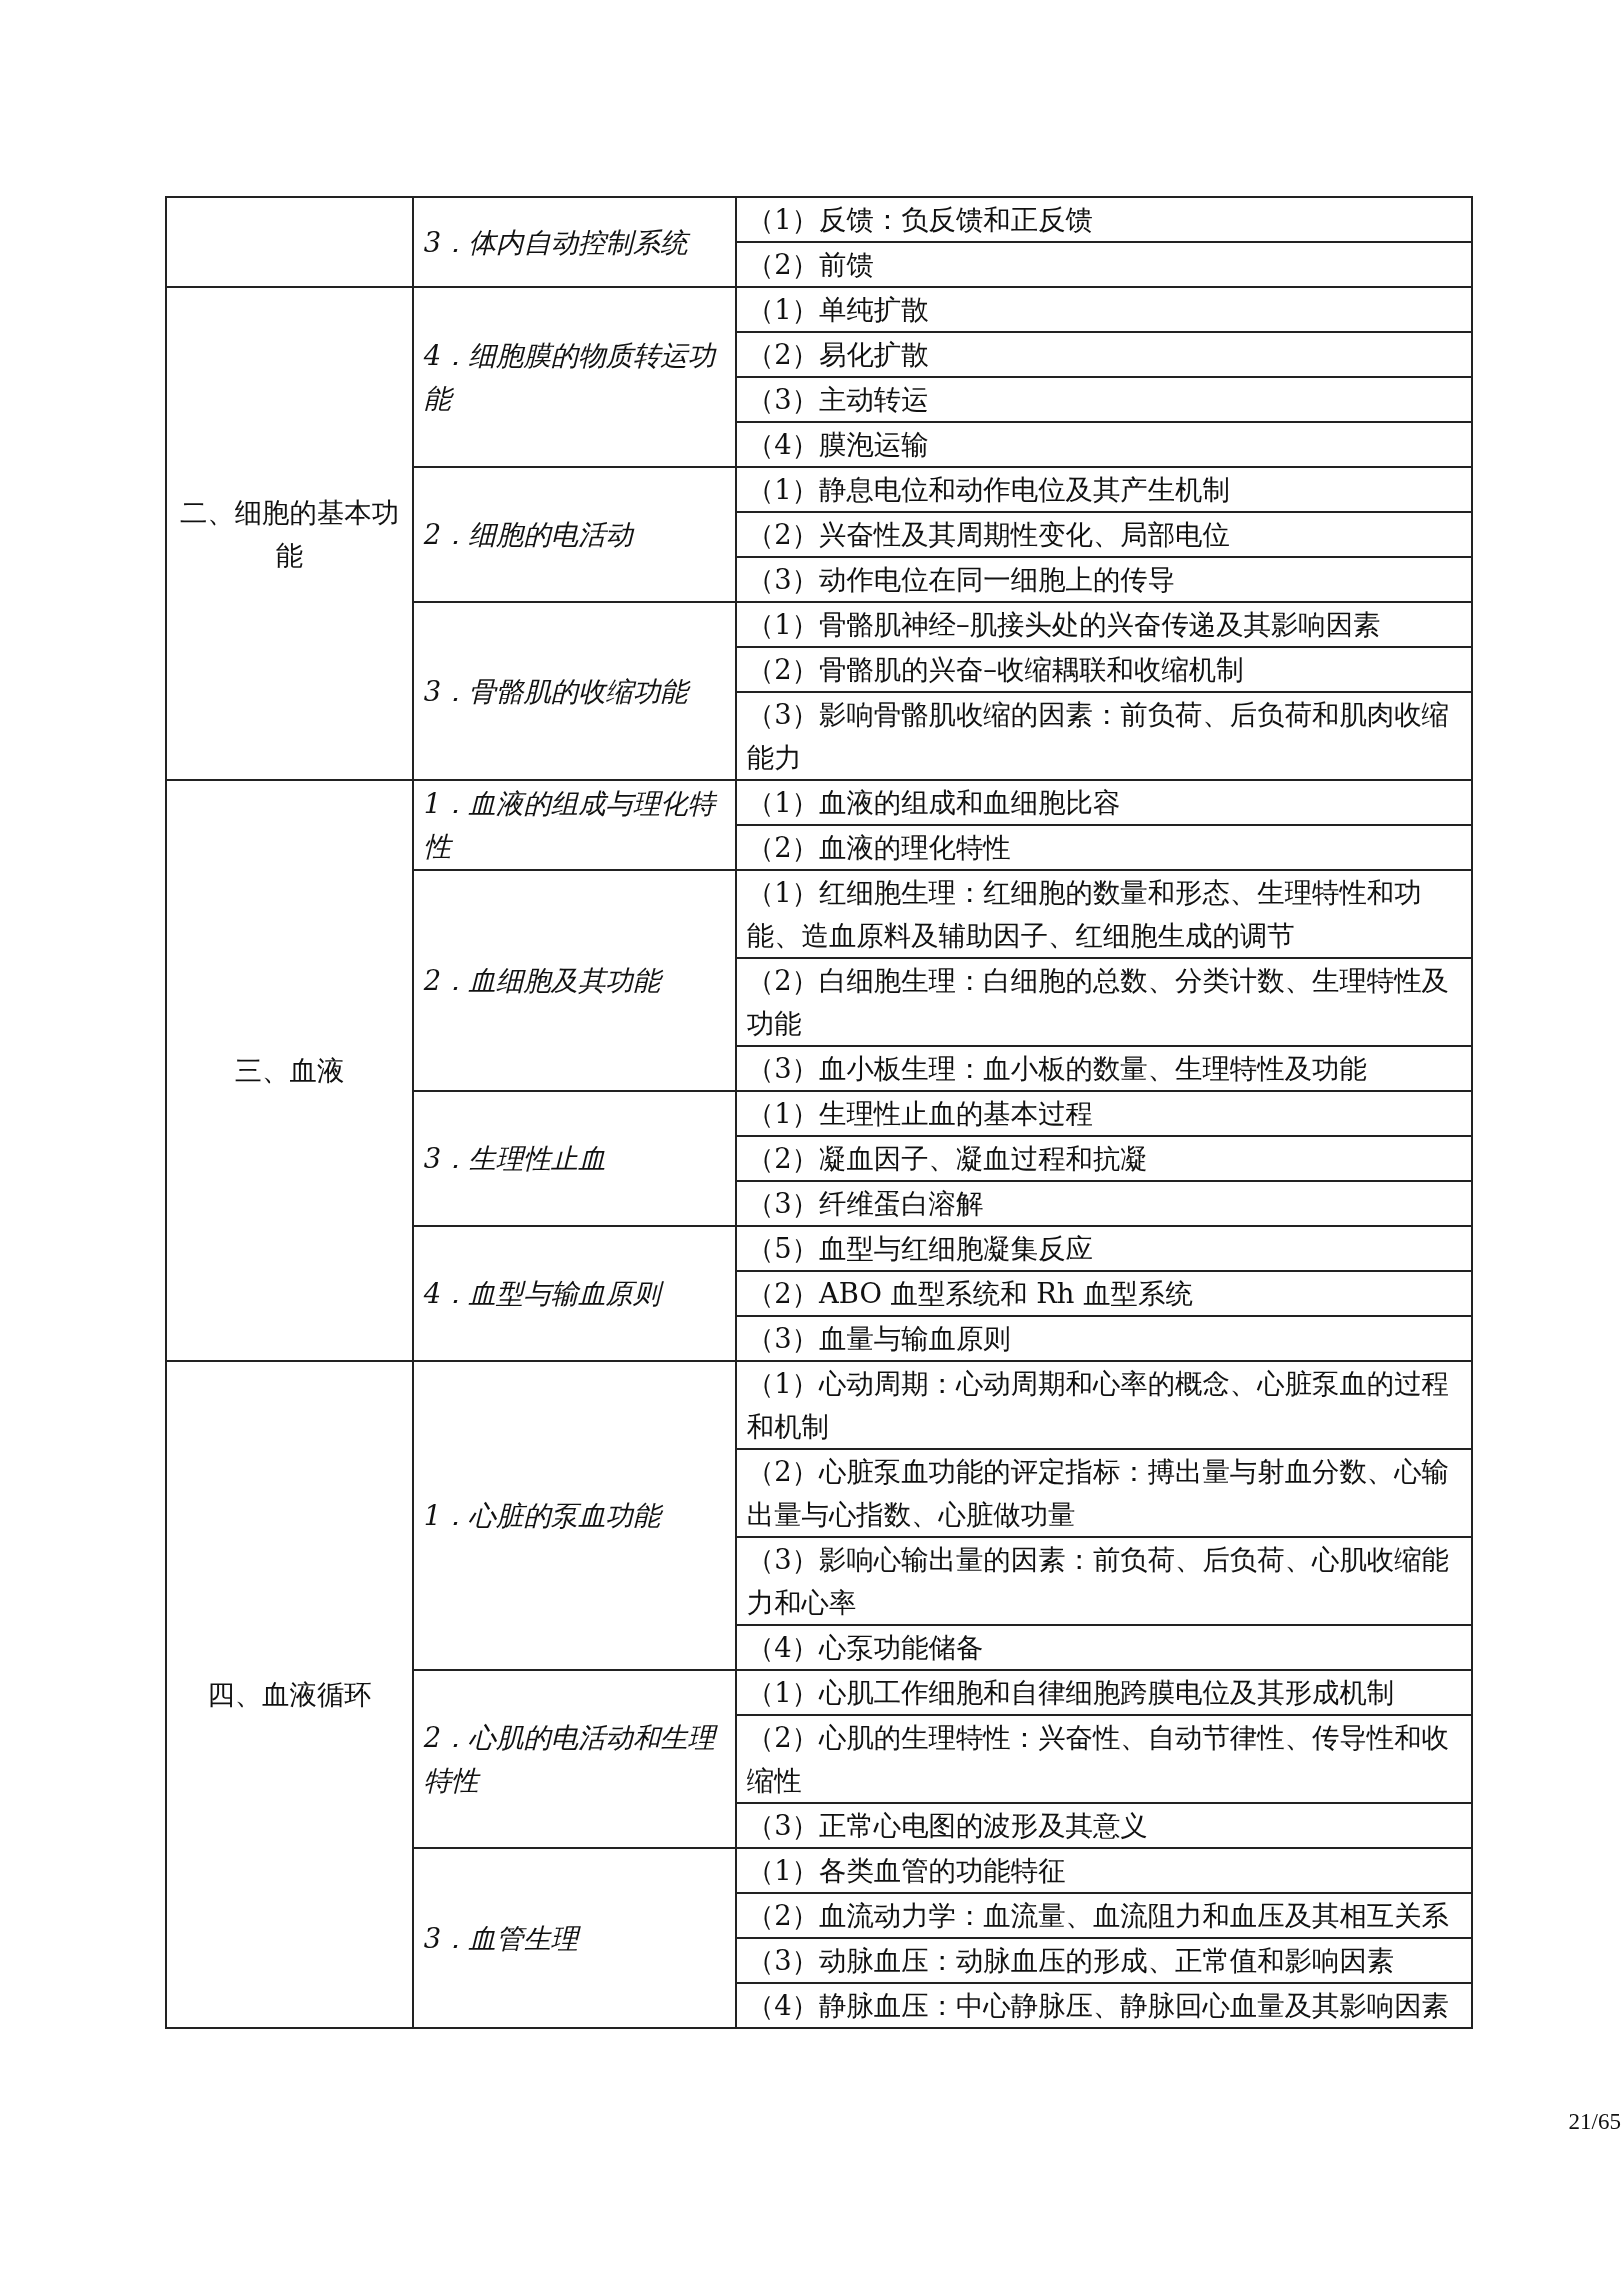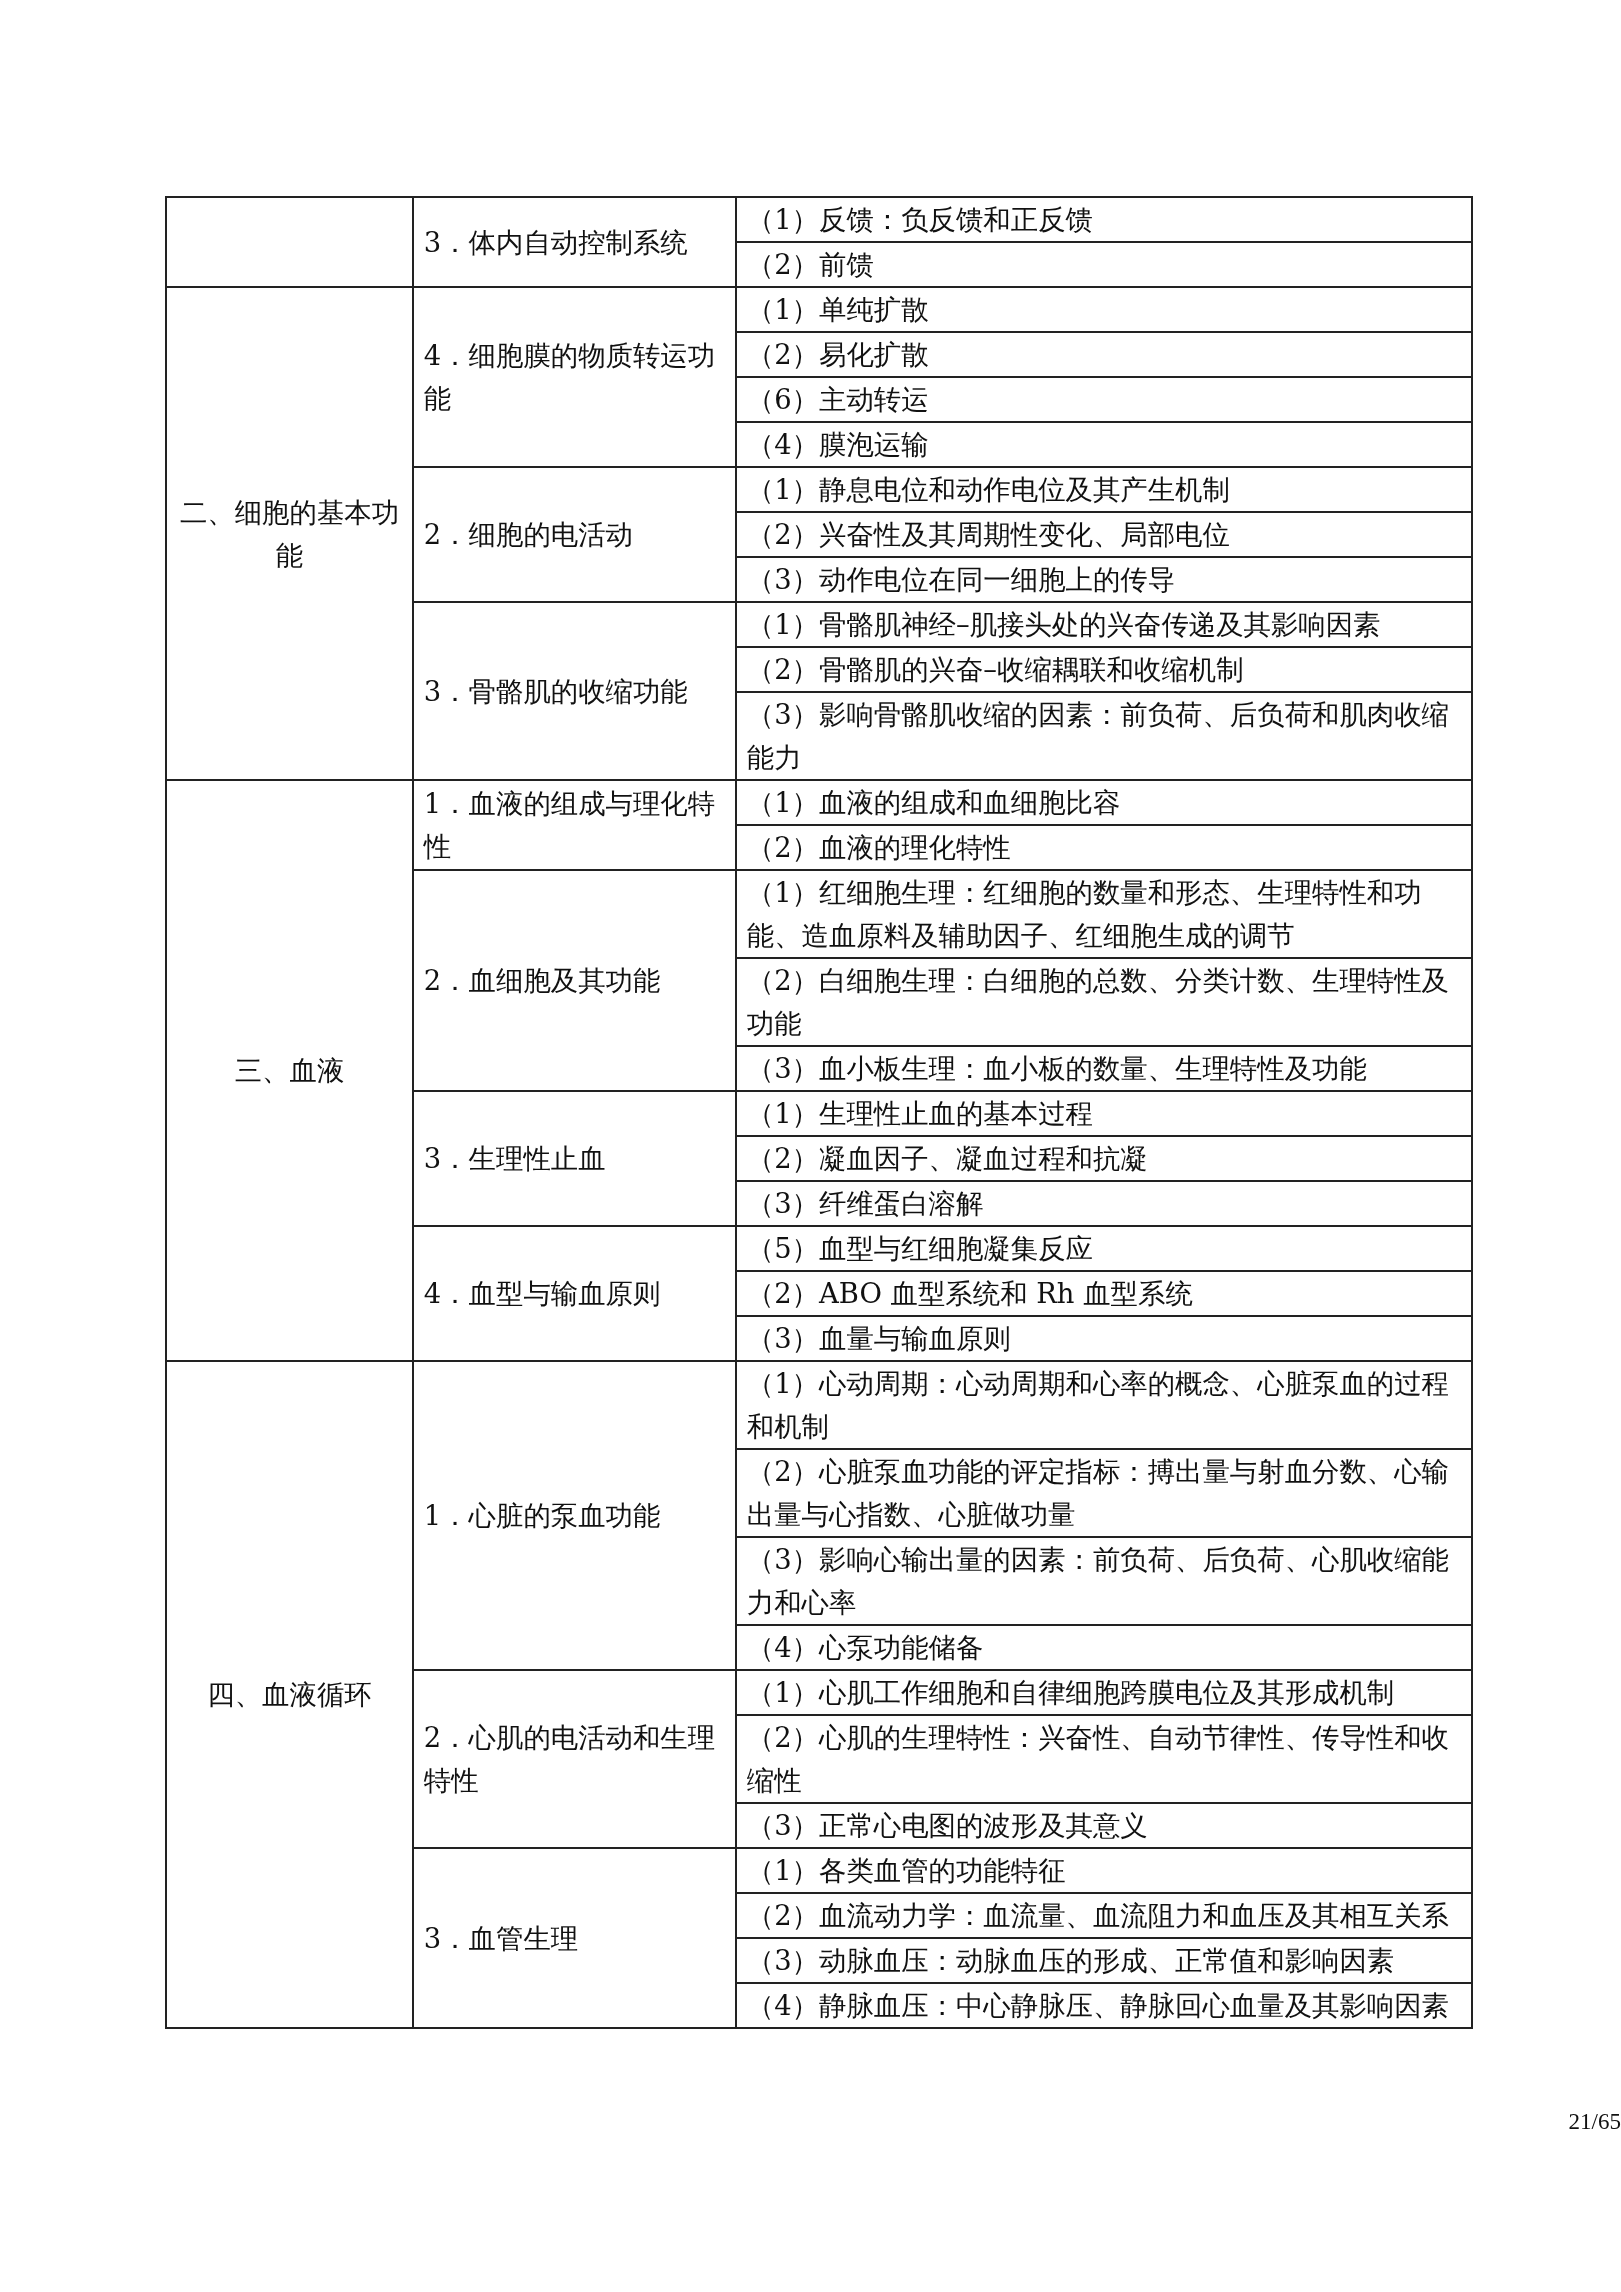--- a/index.html
+++ b/index.html
@@ -1,21 +1,21 @@
 <!DOCTYPE html>
 <html><head>
 <meta charset="utf-8">
 <style>
   html, body { margin:0; padding:0; background:#ffffff; }
   body { width:1621px; height:2293px; position:relative; font-family:"DejaVu Serif","Liberation Serif",serif; color:#111; }
   .page { position:absolute; left:0; top:0; width:1621px; height:2293px; }
   table.syl { position:absolute; left:165px; top:196px; width:1307px; border-collapse:collapse; table-layout:fixed; }
   table.syl td { border:2px solid #222; font-size:27.4px; line-height:43px; vertical-align:middle; padding:0 9.8px; word-break:break-all; }
   col.c1 { width:247px; } col.c2 { width:323px; } col.c3 { width:736px; }
-  td.item { padding-left:13.7px; }
+  td.item { padding-left:13.7px;font-style:italic; }
   td.sub { padding-left:11.8px; padding-right:13.7px; }
   td.cat { padding-left:13.7px; padding-right:13.7px;text-align:center; }
   .pn { position:absolute; top:2109px; left:0; width:1621px; text-align:right; font-size:23px; font-family:"Liberation Serif","DejaVu Serif",serif; }
 </style>
 </head>
 <body>
 
 <div class="page">
   <table class="syl">
     <colgroup>
@@ -36,21 +36,21 @@
 
       <tr>
         <td class="cat" rowspan="10">二、细胞的基本功能</td>
         <td class="item" rowspan="4">4．细胞膜的物质转运功能</td>
         <td class="sub">（1）单纯扩散</td>
       </tr>
       <tr>
           <td class="sub">（2）易化扩散</td>
         </tr>
       <tr>
-          <td class="sub">（6）主动转运</td>
+          <td class="sub">（3）主动转运</td>
         </tr>
       <tr>
           <td class="sub">（4）膜泡运输</td>
         </tr>
       <tr>
         <td class="item" rowspan="3">2．细胞的电活动</td>
         <td class="sub">（1）静息电位和动作电位及其产生机制</td>
       </tr>
       <tr>
           <td class="sub">（2）兴奋性及其周期性变化、局部电位</td>

